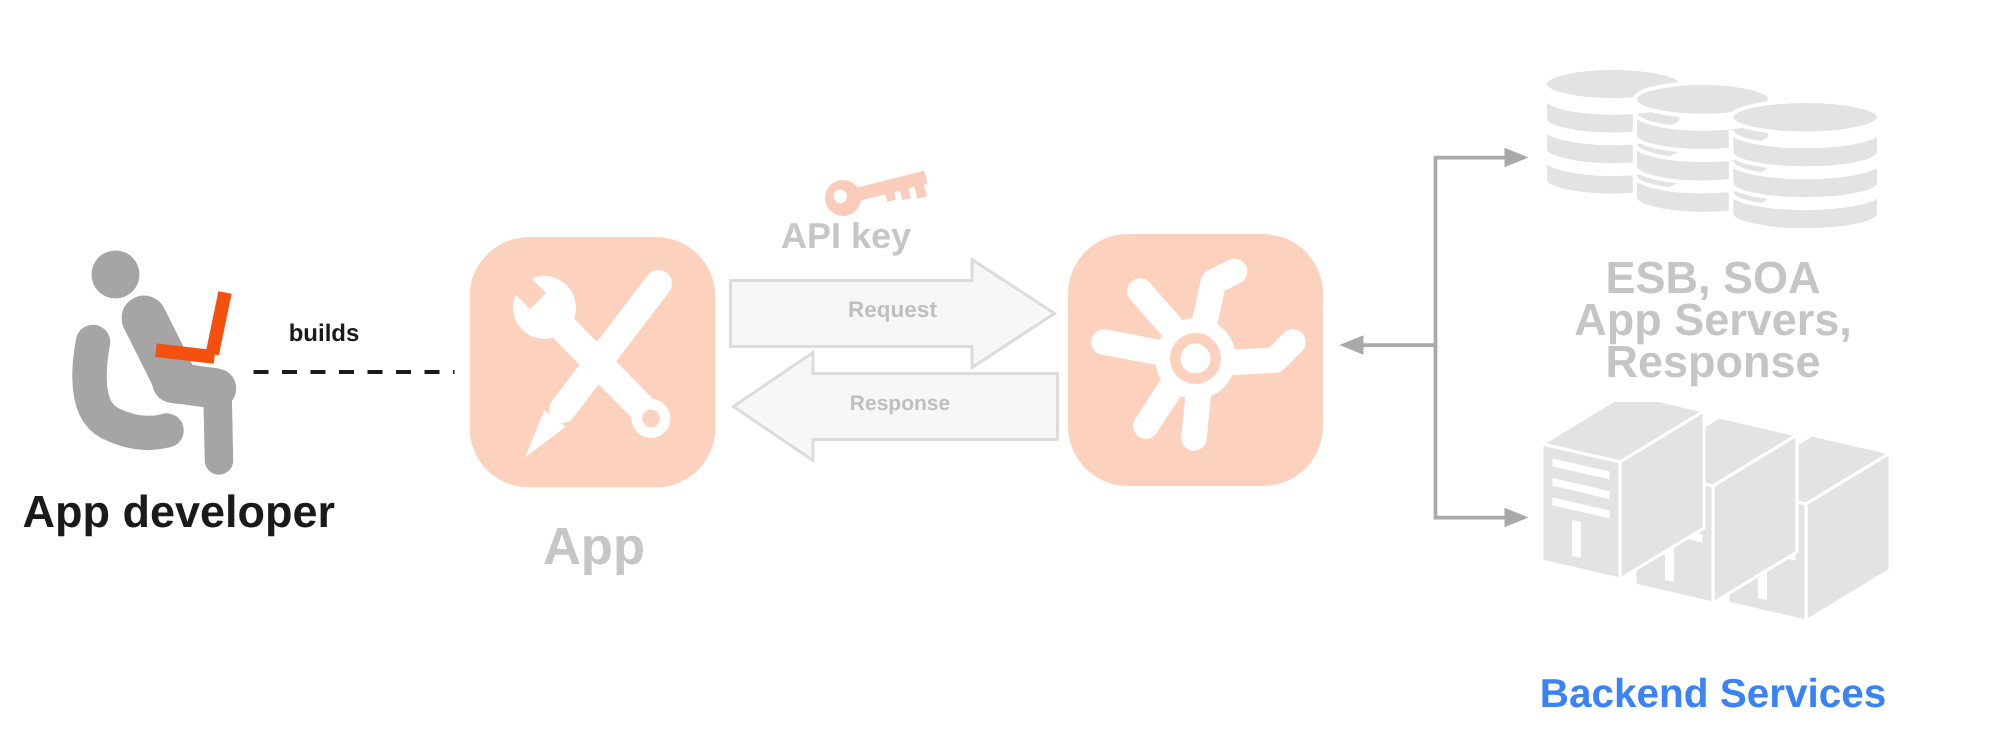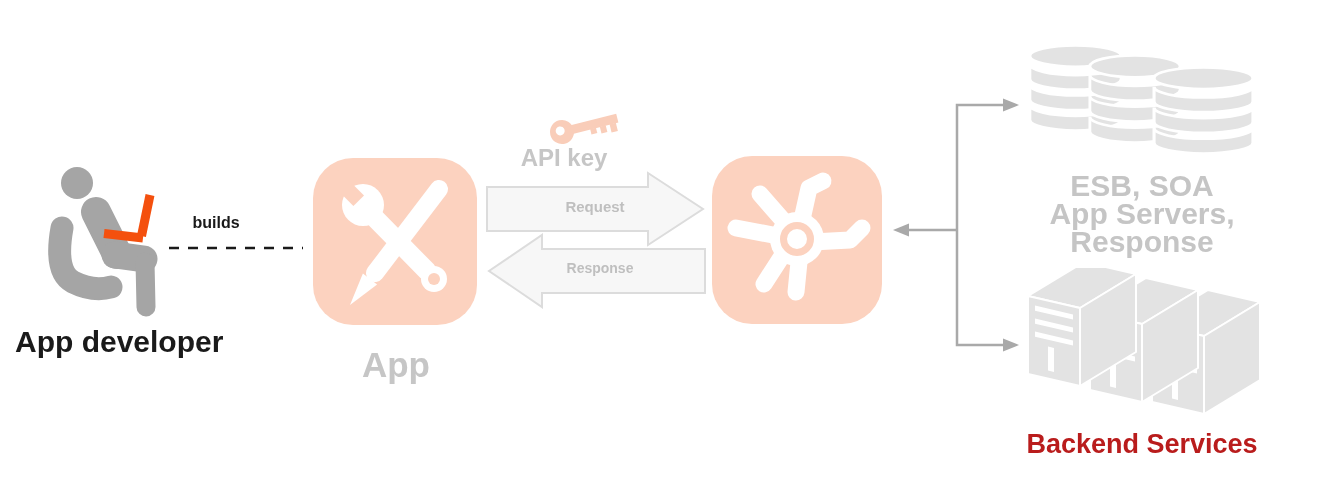--- a/index.html
+++ b/index.html
@@ -6,21 +6,21 @@
   .stage{
     position:relative;width:1342px;height:504px;background:#ffffff;overflow:hidden;
     font-family:"Liberation Sans", sans-serif;
   }
   .abs{position:absolute;}
   .label{position:absolute;font-weight:bold;text-align:center;white-space:nowrap;}
   .lbl-black{color:#1a1a1a;}
   .lbl-muted{color:#c6c6c6;}
   .lbl-arrow{color:#bfbfbf;}
   .lbl-esb{color:#c5c5c5;line-height:28px;}
-  .lbl-backend{color:#b91c1c;}
+  .lbl-backend{color:#3b82f6;margin-top:18px;}
   svg{display:block;}
 </style>
 </head>
 <body>
 
 <div class="stage">
 
   <svg class="abs" style="left:45px;top:162px" width="115" height="160" viewBox="0 0 115 160">
     <g stroke="#a5a5a5" stroke-linecap="round" fill="none">
       <path d="M17,66 Q9,110 28,120 Q48,130 66,125" stroke-width="23"></path>

